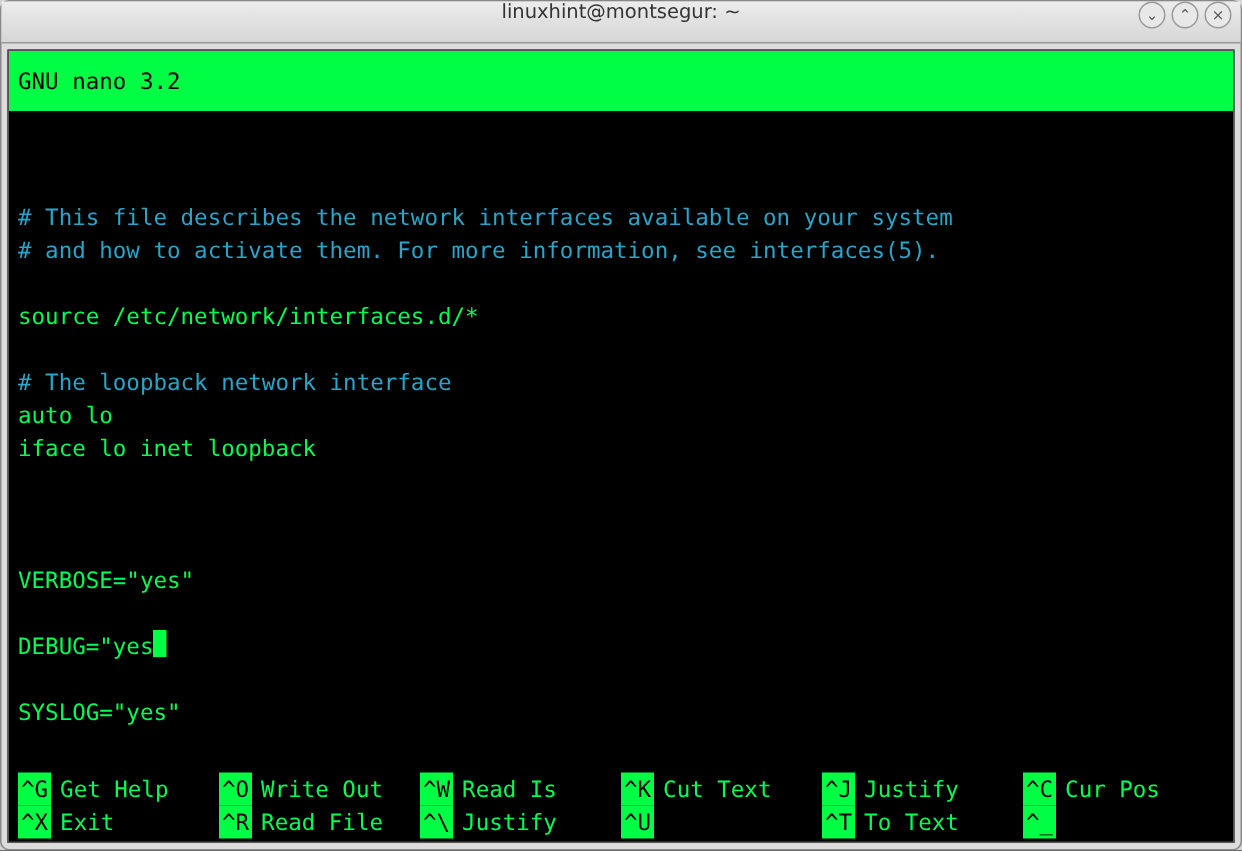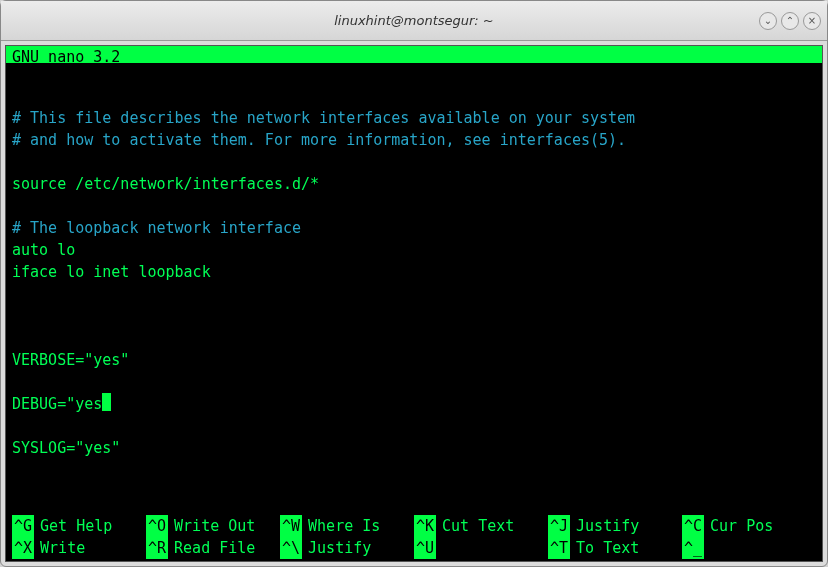--- a/index.html
+++ b/index.html
@@ -13,29 +13,28 @@
   .window {
     width: 828px;
     height: 567px;
     background: #dcdcdc;
     border: 1px solid #888;
     border-radius: 6px;
     display: flex;
     flex-direction: column;
   }
   .titlebar {
-    height: 40px;
+    height: 28px;
     background: linear-gradient(#ececec, #d6d6d6);
     border-bottom: 1px solid #999;
     display: flex;
-    align-items: center;
+    align-items: flex-start;
     position: relative;
     font-size: 13px;
     color: #333;
-    font-style: italic;
   }
   .title-text {
     flex: 1;
     text-align: center;
     font-weight: 500;
   }
   .window-controls {
     position: absolute;
     right: 6px;
     display: flex;
@@ -63,29 +62,29 @@
     font-size: 15px;
     line-height: 22px;
     color: #00cc66;
     position: relative;
     overflow: hidden;
   }
   .nano-header {
     background: #00ff44;
     color: #000;
     display: flex;
-    height: 17px;
-    align-items: flex-start;
+    height: 40px;
+    align-items: center;
     padding: 0 6px;
   }
   .nano-header .left { flex: 0 0 auto; min-width: 160px; }
   .nano-header .center { flex: 1; text-align: center; }
   .nano-header .right { flex: 0 0 auto; text-align: right; min-width: 90px; }
   .editor {
-    padding: 0 6px;
+    padding: 16px 6px;
     white-space: pre;
   }
   .comment { color: #28a5c8; }
   .normal { color: #00ff55; }
   .cursor {
     background: #00ff44;
     color: #000;
     display: inline-block;
     width: 9px;
     height: 18px;
@@ -163,39 +162,39 @@
         <div class="shortcut">
             <span class="key">^G</span>
             <span class="label">Get Help</span>
           </div>
         <div class="shortcut">
             <span class="key">^O</span>
             <span class="label">Write Out</span>
           </div>
         <div class="shortcut">
             <span class="key">^W</span>
-            <span class="label">Where Is</span>
+            <span class="label">Read Is</span>
           </div>
         <div class="shortcut">
             <span class="key">^K</span>
             <span class="label">Cut Text</span>
           </div>
         <div class="shortcut">
             <span class="key">^J</span>
             <span class="label">Justify</span>
           </div>
         <div class="shortcut">
             <span class="key">^C</span>
             <span class="label">Cur Pos</span>
           </div>
       </div>
       <div class="footer-row">
         <div class="shortcut">
             <span class="key">^X</span>
-            <span class="label">Write</span>
+            <span class="label">Exit</span>
           </div>
         <div class="shortcut">
             <span class="key">^R</span>
             <span class="label">Read File</span>
           </div>
         <div class="shortcut">
             <span class="key">^\</span>
             <span class="label">Justify</span>
           </div>
         <div class="shortcut">

